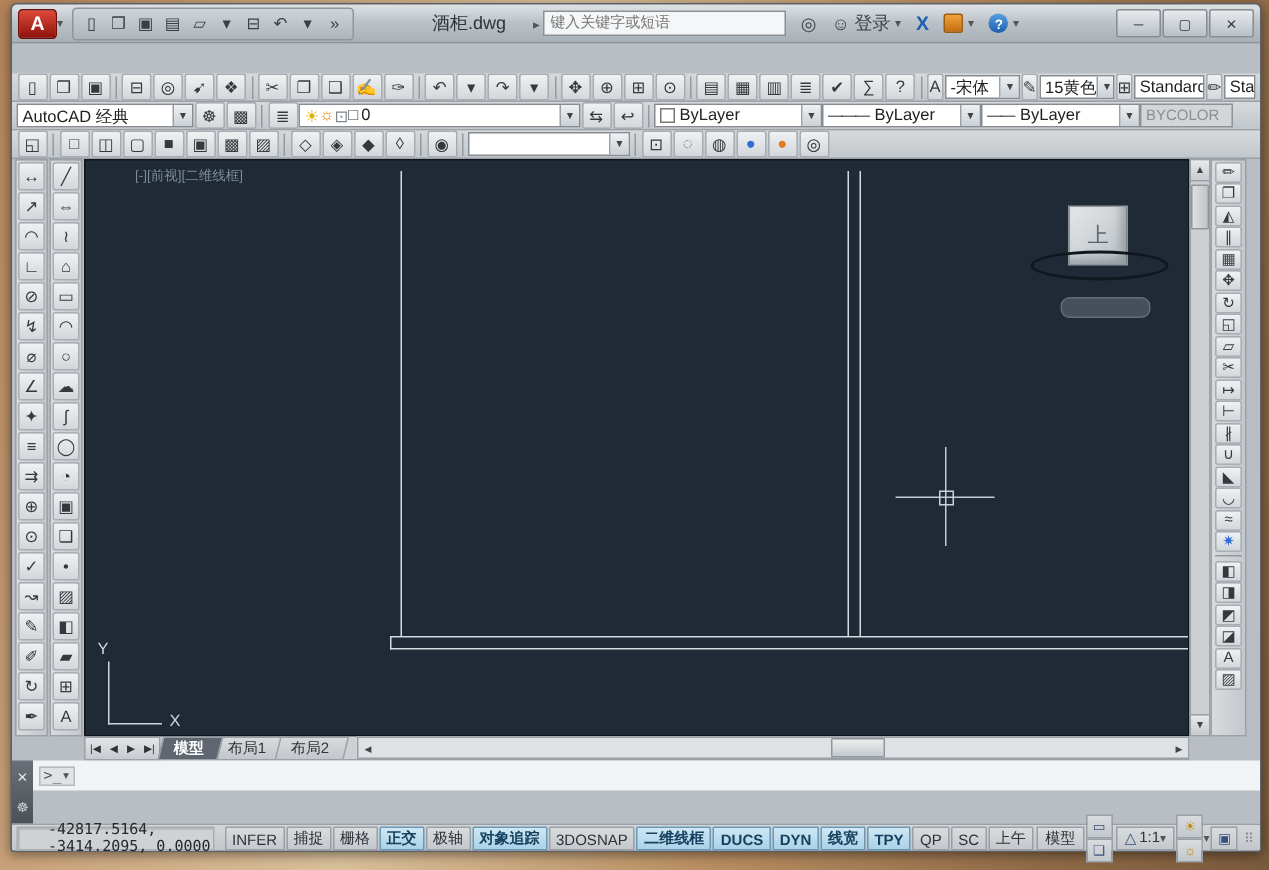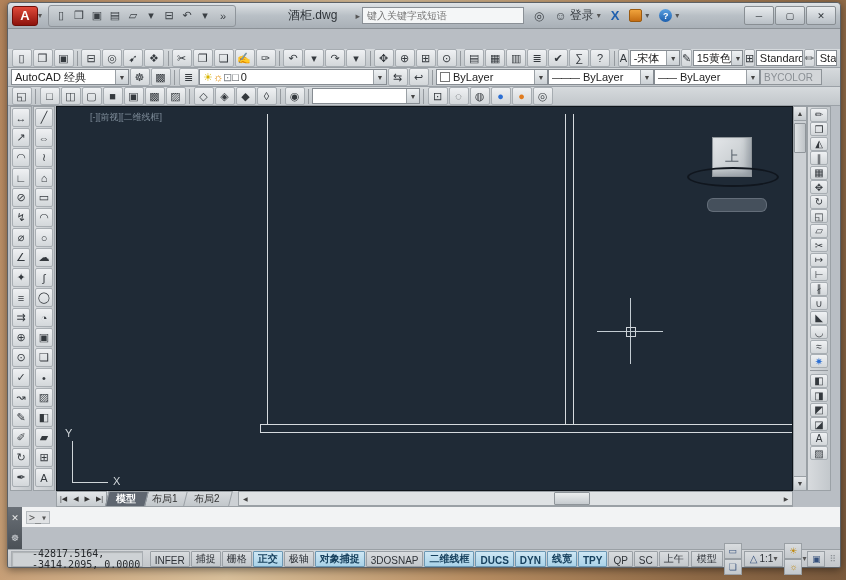--- a/index.html
+++ b/index.html
@@ -483,21 +483,21 @@
         <span class="toggle" data-on="0">
           <span>栅格</span>
         </span>
         <span class="toggle" data-on="1">
           <span>正交</span>
         </span>
         <span class="toggle" data-on="0">
           <span>极轴</span>
         </span>
         <span class="toggle" data-on="1">
-          <span>对象捕捉</span>
+          <span>对象追踪</span>
         </span>
         <span class="toggle" data-on="0">
           <span>3DOSNAP</span>
         </span>
         <span class="toggle" data-on="1">
           <span>二维线框</span>
         </span>
         <span class="toggle" data-on="1">
           <span>DUCS</span>
         </span>

